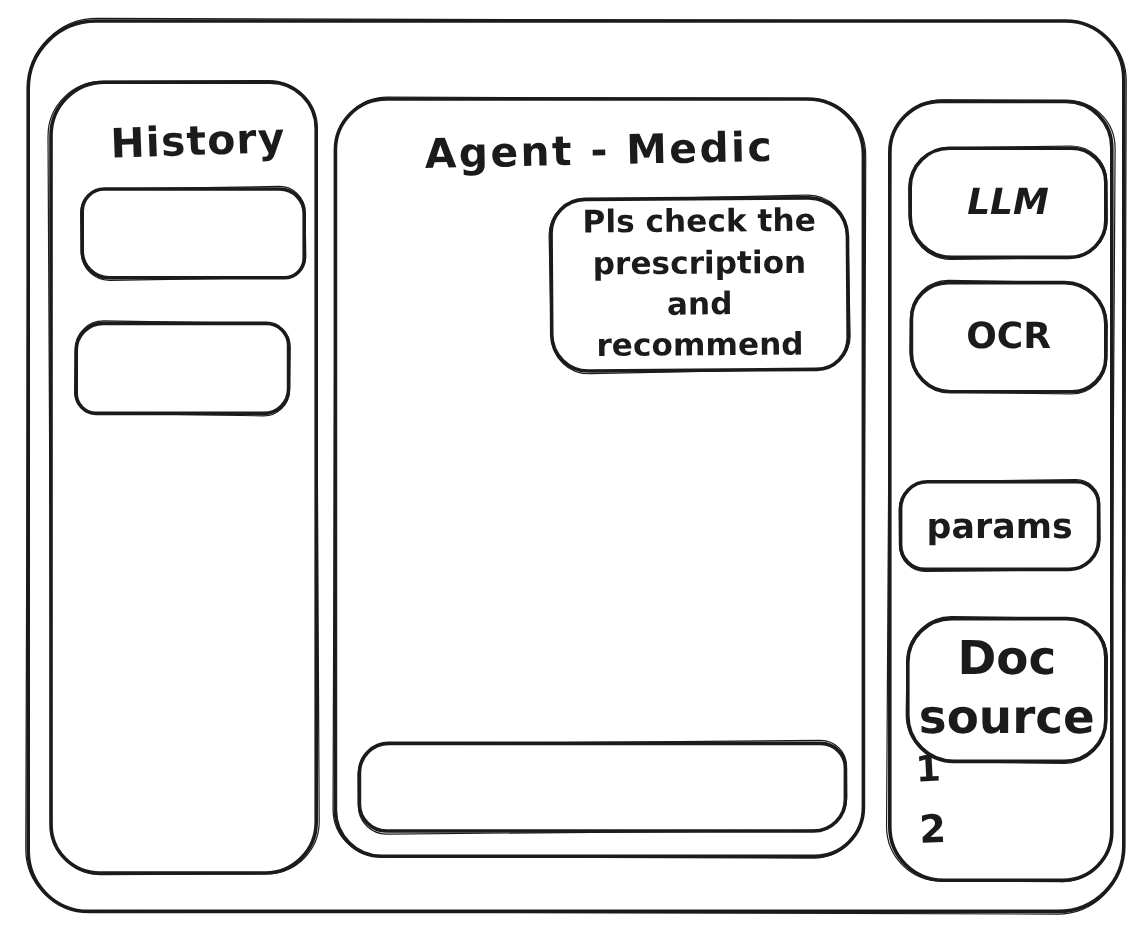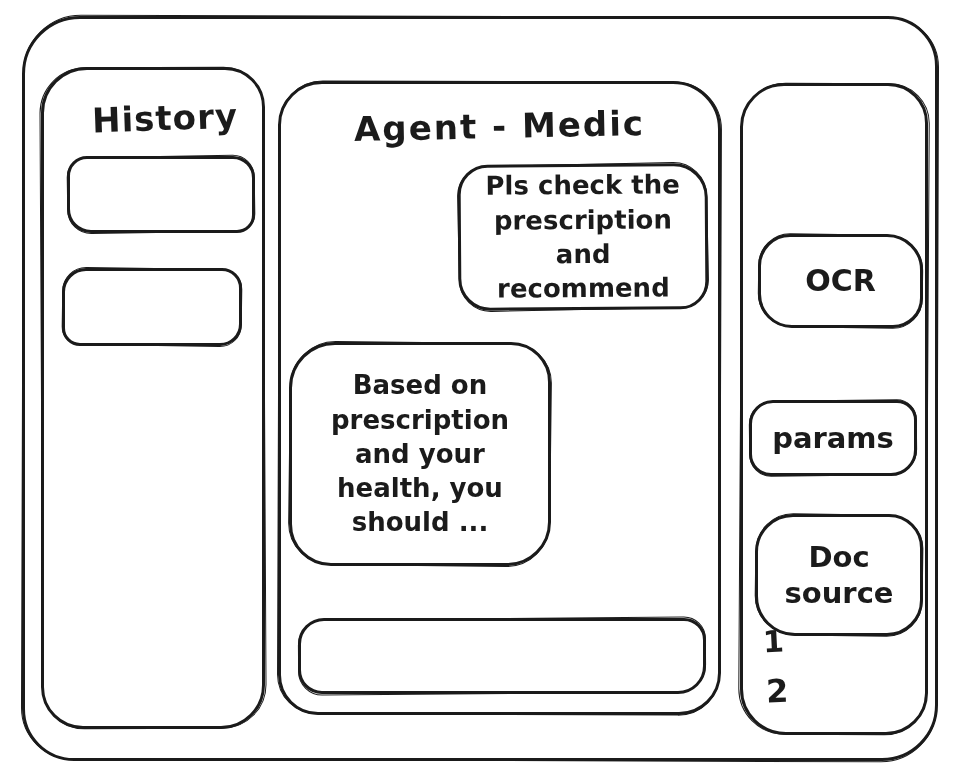--- a/index.html
+++ b/index.html
@@ -166,21 +166,21 @@
     border-radius: 24px 20px 26px 22px;
     --rot: -0.7deg;
     font-size: 29px;
     text-align: center;
   }
   .tool-doc {
     left: 12px; top: 428px;
     width: 168px; height: 122px;
     border-radius: 38px 34px 36px 40px;
     --rot: 0.8deg;
-    font-size: 29px;
+    font-size: 39px;
     padding: 0 18px;
   }
   .doc-num {
     position: absolute;
     font-size: 30px;
     font-weight: bold;
     cursor: pointer;
   }
   .doc-num-1 { left: 20px; top: 538px; transform: rotate(-3deg); }
   .doc-num-2 { left: 23px; top: 586px; transform: rotate(-2deg); font-size: 32px; }
@@ -197,30 +197,28 @@
       <div class="sk hist-item-2"></div>
     </aside>
 
     <main class="sk panel-center">
       <div class="chat-title">Agent - Medic</div>
 
       <div class="sk bubble bubble-user">
         <span>Pls check the prescription and recommend</span>
       </div>
 
-      <div class="sk bubble bubble-agent">
-        <span>Based on prescription and your health, you should ...</span>
-      </div>
 
       <div class="sk input-bar">
         <input type="text" placeholder="" style="">
       </div>
     </main>
 
     <aside class="sk panel-right">
+      <button class="sk tool tool-llm">LLM</button>
       <button class="sk tool tool-ocr">OCR</button>
       <button class="sk tool tool-params">params</button>
       <button class="sk tool tool-doc">Doc source</button>
       <div class="doc-num doc-num-1">1</div>
       <div class="doc-num doc-num-2">2</div>
     </aside>
 
   </div>
 </div>
 

